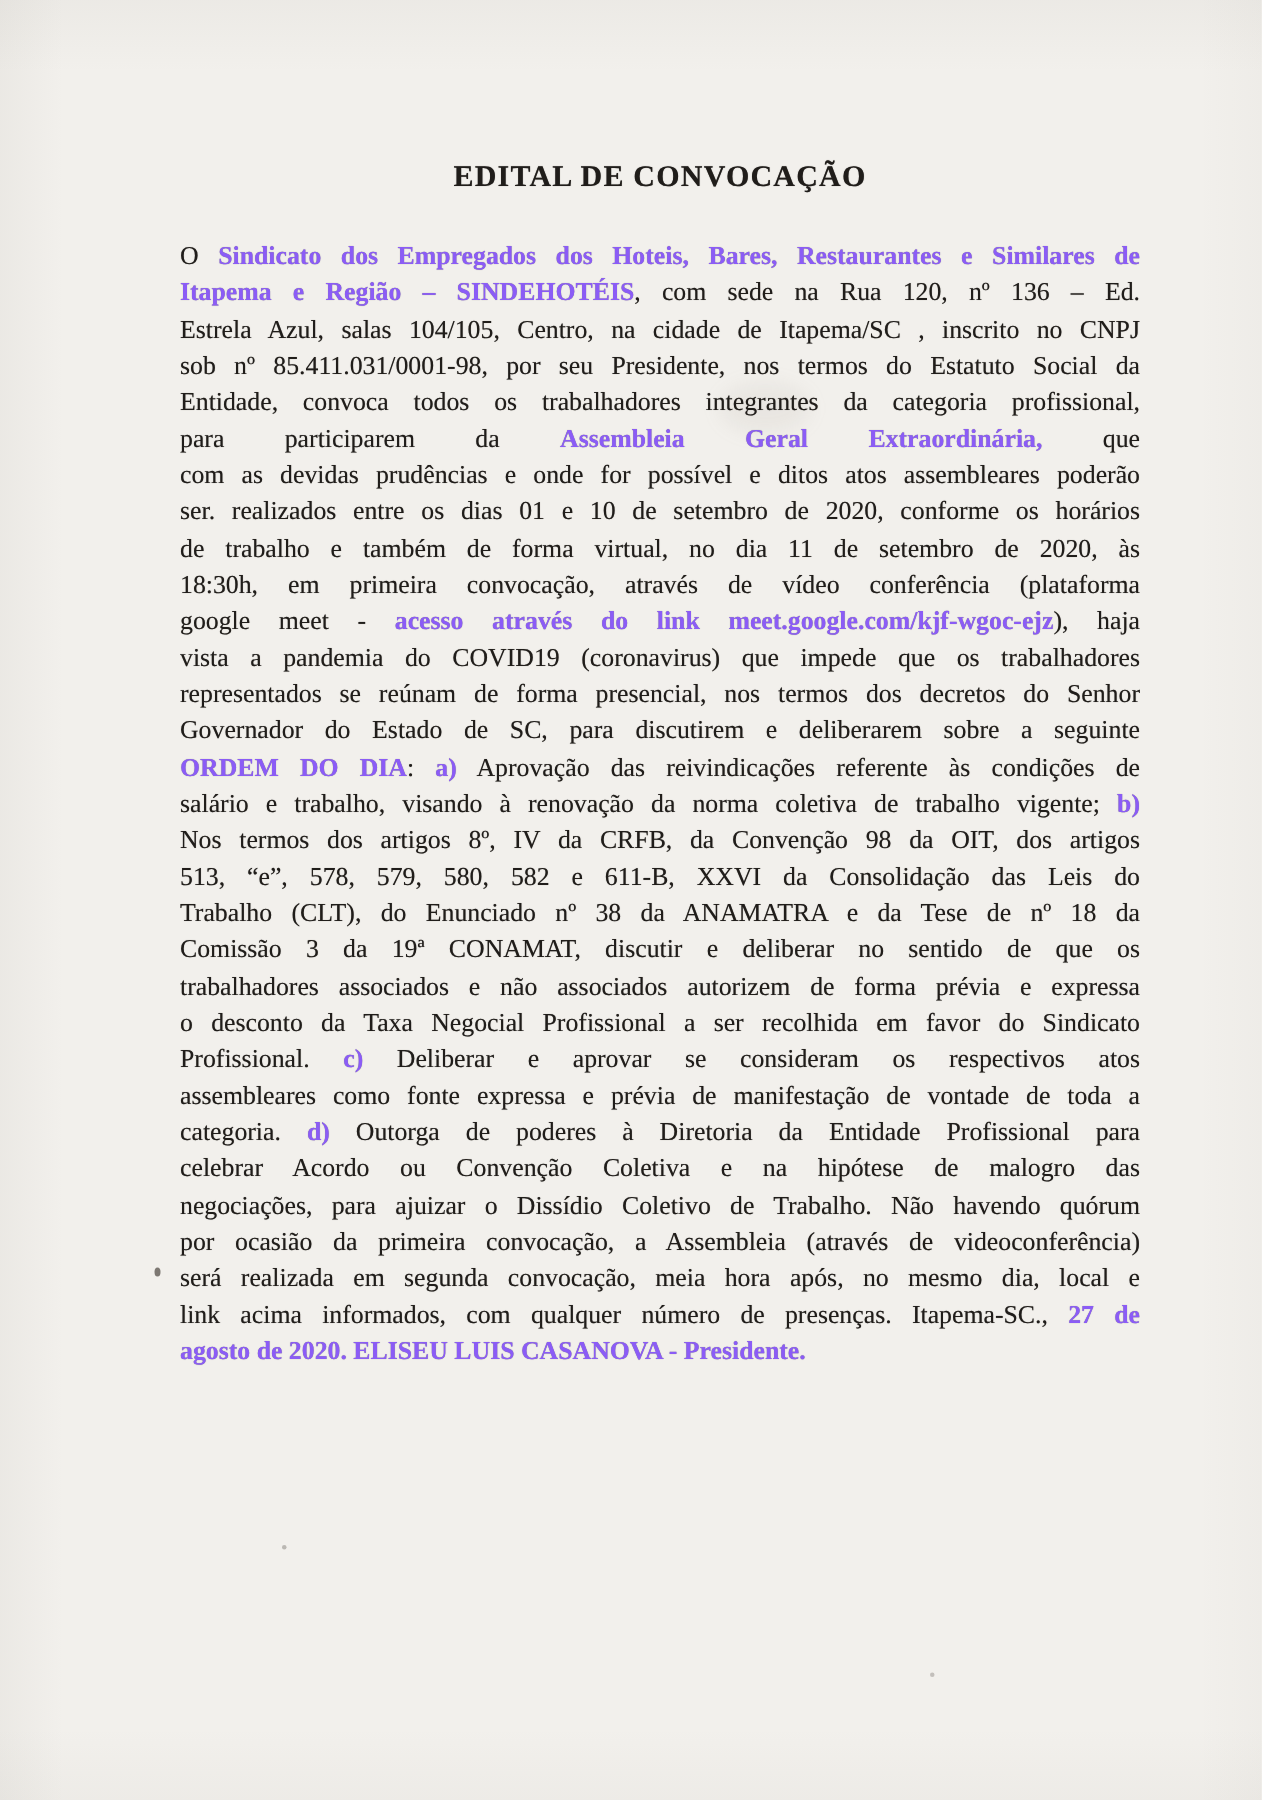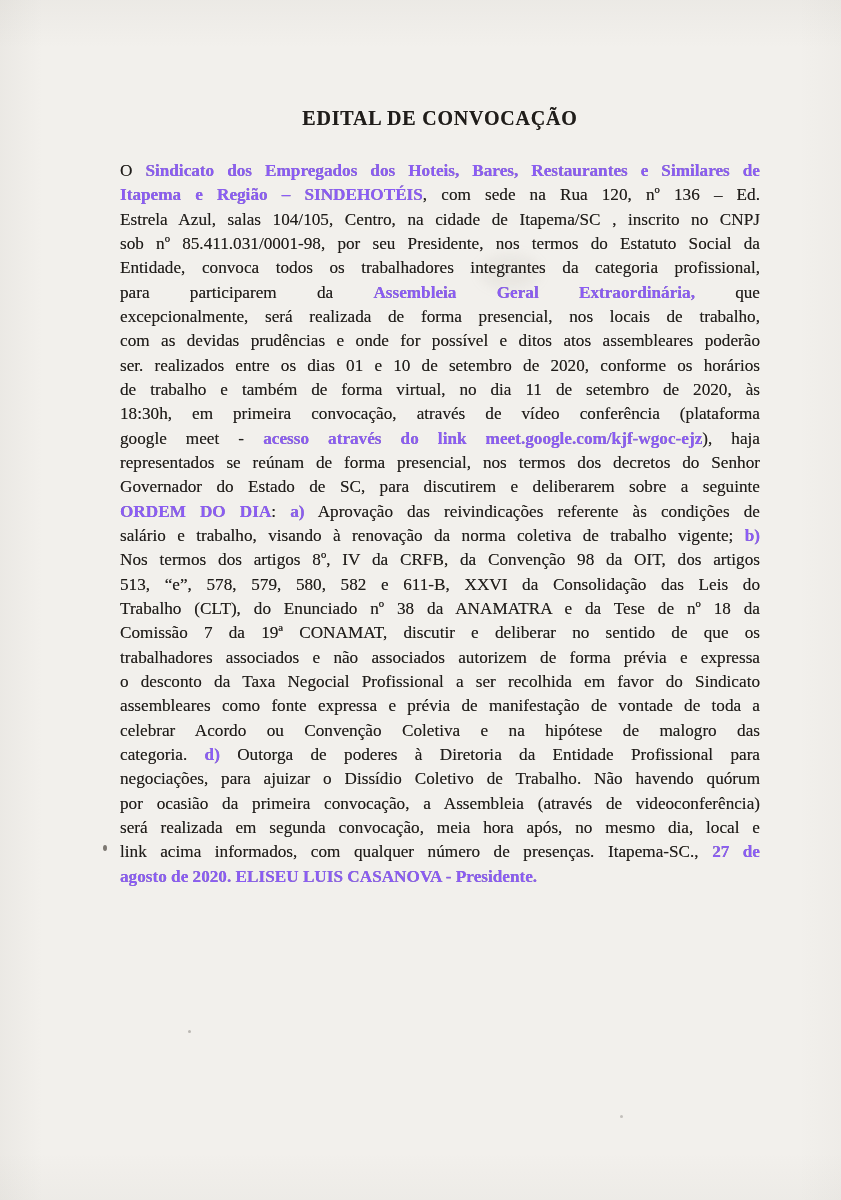--- a/index.html
+++ b/index.html
@@ -86,39 +86,40 @@
 
   <div class="text-column">
     <div class="doc-title">EDITAL DE CONVOCAÇÃO</div>
     <div class="doc-body">
         <div class="line"><span>O </span><span class="b">Sindicato dos Empregados dos Hoteis, Bares, Restaurantes e Similares de</span></div>
         <div class="line"><span class="b">Itapema e Região – SINDEHOTÉIS</span><span>, com sede na Rua 120, nº 136 – Ed.</span></div>
         <div class="line"><span>Estrela Azul, salas 104/105, Centro, na cidade de Itapema/SC , inscrito no CNPJ</span></div>
         <div class="line"><span>sob nº 85.411.031/0001-98, por seu Presidente, nos termos do Estatuto Social da</span></div>
         <div class="line"><span>Entidade, convoca todos os trabalhadores integrantes da categoria profissional,</span></div>
         <div class="line"><span>para participarem da </span><span class="b">Assembleia Geral Extraordinária,</span><span> que</span></div>
-        <div class="line"><span>excepcionalmente, será realizada de forma presencial, nos locais de trabalho,</span></div>
         <div class="line"><span>com as devidas prudências e onde for possível e ditos atos assembleares poderão</span></div>
         <div class="line"><span>ser. realizados entre os dias 01 e 10 de setembro de 2020, conforme os horários</span></div>
         <div class="line"><span>de trabalho e também de forma virtual, no dia 11 de setembro de 2020, às</span></div>
         <div class="line"><span>18:30h, em primeira convocação, através de vídeo conferência (plataforma</span></div>
         <div class="line"><span>google meet - </span><span class="b">acesso através do link meet.google.com/kjf-wgoc-ejz</span><span>), haja</span></div>
+        <div class="line"><span>vista a pandemia do COVID19 (coronavirus) que impede que os trabalhadores</span></div>
         <div class="line"><span>representados se reúnam de forma presencial, nos termos dos decretos do Senhor</span></div>
         <div class="line"><span>Governador do Estado de SC, para discutirem e deliberarem sobre a seguinte</span></div>
         <div class="line"><span class="b">ORDEM DO DIA</span><span>: </span><span class="b">a)</span><span> Aprovação das reivindicações referente às condições de</span></div>
         <div class="line"><span>salário e trabalho, visando à renovação da norma coletiva de trabalho vigente; </span><span class="b">b)</span></div>
         <div class="line"><span>Nos termos dos artigos 8º, IV da CRFB, da Convenção 98 da OIT, dos artigos</span></div>
         <div class="line"><span>513, “e”, 578, 579, 580, 582 e 611-B, XXVI da Consolidação das Leis do</span></div>
         <div class="line"><span>Trabalho (CLT), do Enunciado nº 38 da ANAMATRA e da Tese de nº 18 da</span></div>
-        <div class="line"><span>Comissão 7 da 19ª CONAMAT, discutir e deliberar no sentido de que os</span></div>
+        <div class="line"><span>Comissão 3 da 19ª CONAMAT, discutir e deliberar no sentido de que os</span></div>
         <div class="line"><span>trabalhadores associados e não associados autorizem de forma prévia e expressa</span></div>
         <div class="line"><span>o desconto da Taxa Negocial Profissional a ser recolhida em favor do Sindicato</span></div>
+        <div class="line"><span>Profissional. </span><span class="b">c)</span><span> Deliberar e aprovar se consideram os respectivos atos</span></div>
         <div class="line"><span>assembleares como fonte expressa e prévia de manifestação de vontade de toda a</span></div>
+        <div class="line"><span>categoria. </span><span class="b">d)</span><span> Outorga de poderes à Diretoria da Entidade Profissional para</span></div>
         <div class="line"><span>celebrar Acordo ou Convenção Coletiva e na hipótese de malogro das</span></div>
-        <div class="line"><span>categoria. </span><span class="b">d)</span><span> Outorga de poderes à Diretoria da Entidade Profissional para</span></div>
         <div class="line"><span>negociações, para ajuizar o Dissídio Coletivo de Trabalho. Não havendo quórum</span></div>
         <div class="line"><span>por ocasião da primeira convocação, a Assembleia (através de videoconferência)</span></div>
         <div class="line"><span>será realizada em segunda convocação, meia hora após, no mesmo dia, local e</span></div>
         <div class="line"><span>link acima informados, com qualquer número de presenças. Itapema-SC., </span><span class="b">27 de</span></div>
         <div class="line no-justify"><span class="b">agosto de 2020. ELISEU LUIS CASANOVA - Presidente.</span></div>
       </div>
   </div>
 </div>
 
 </body></html>

